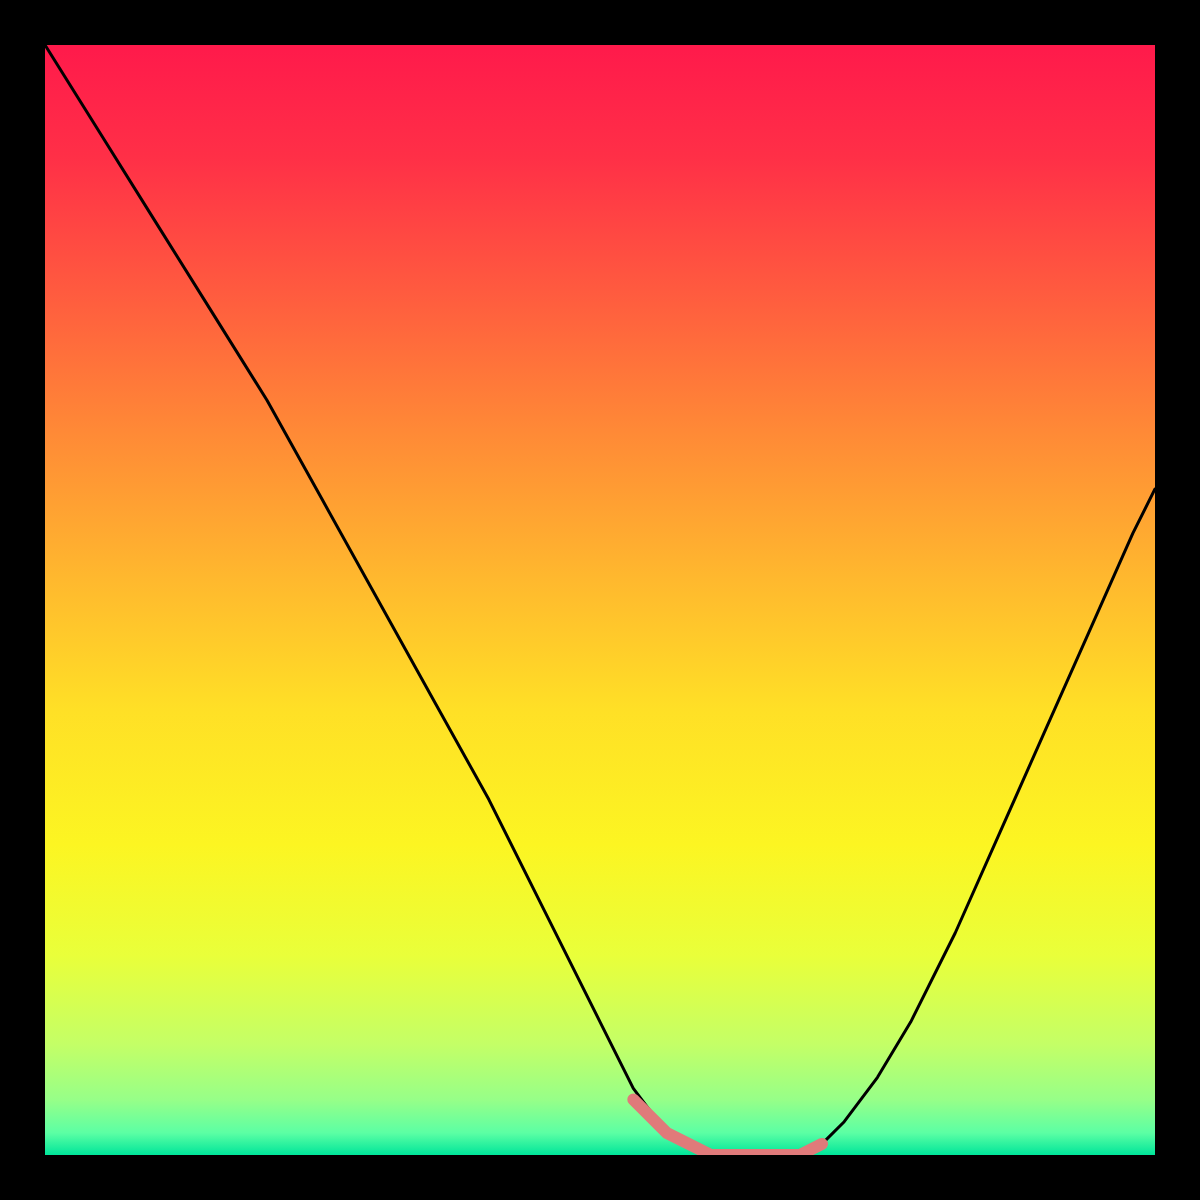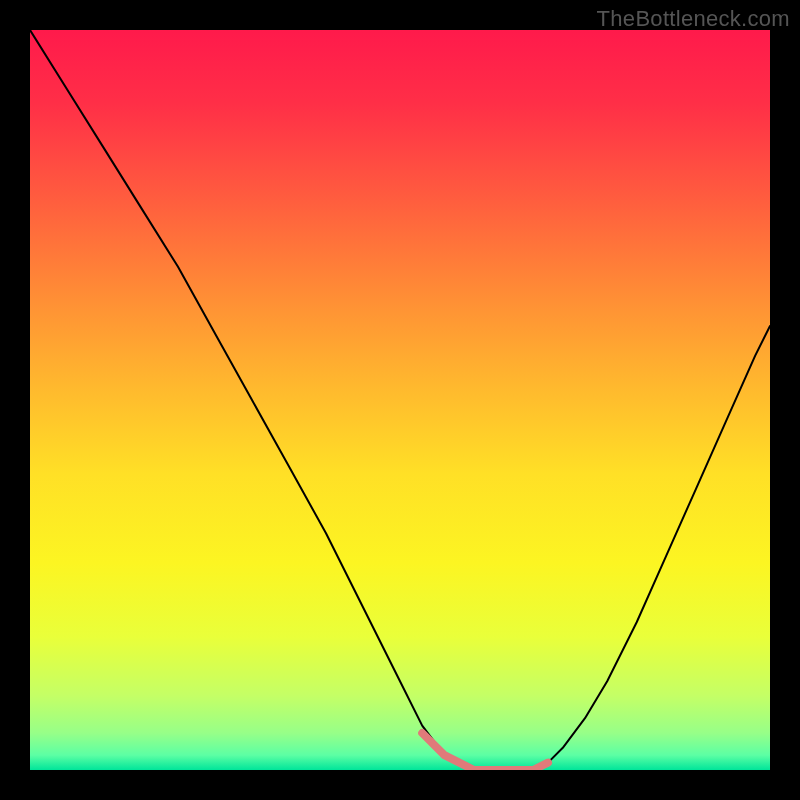--- a/index.html
+++ b/index.html
@@ -48,21 +48,20 @@
     font-size: 22px;
     font-weight: 500;
     letter-spacing: 0.3px;
   }
 </style>
 </head>
 <body>
 
 <div class="frame">
 
-  <div class="watermark">TheBottleneck.com</div>
 
   <div class="plot-area">
 
     <svg class="gradient-bg" viewBox="0 0 740 740" preserveAspectRatio="none">
       <defs>
         <linearGradient id="bg-grad" x1="0" y1="0" x2="0" y2="1">
             <stop offset="0%" stop-color="#ff1a4b"></stop>
             <stop offset="10%" stop-color="#ff2f47"></stop>
             <stop offset="22%" stop-color="#ff5a3f"></stop>
             <stop offset="35%" stop-color="#ff8a36"></stop>

